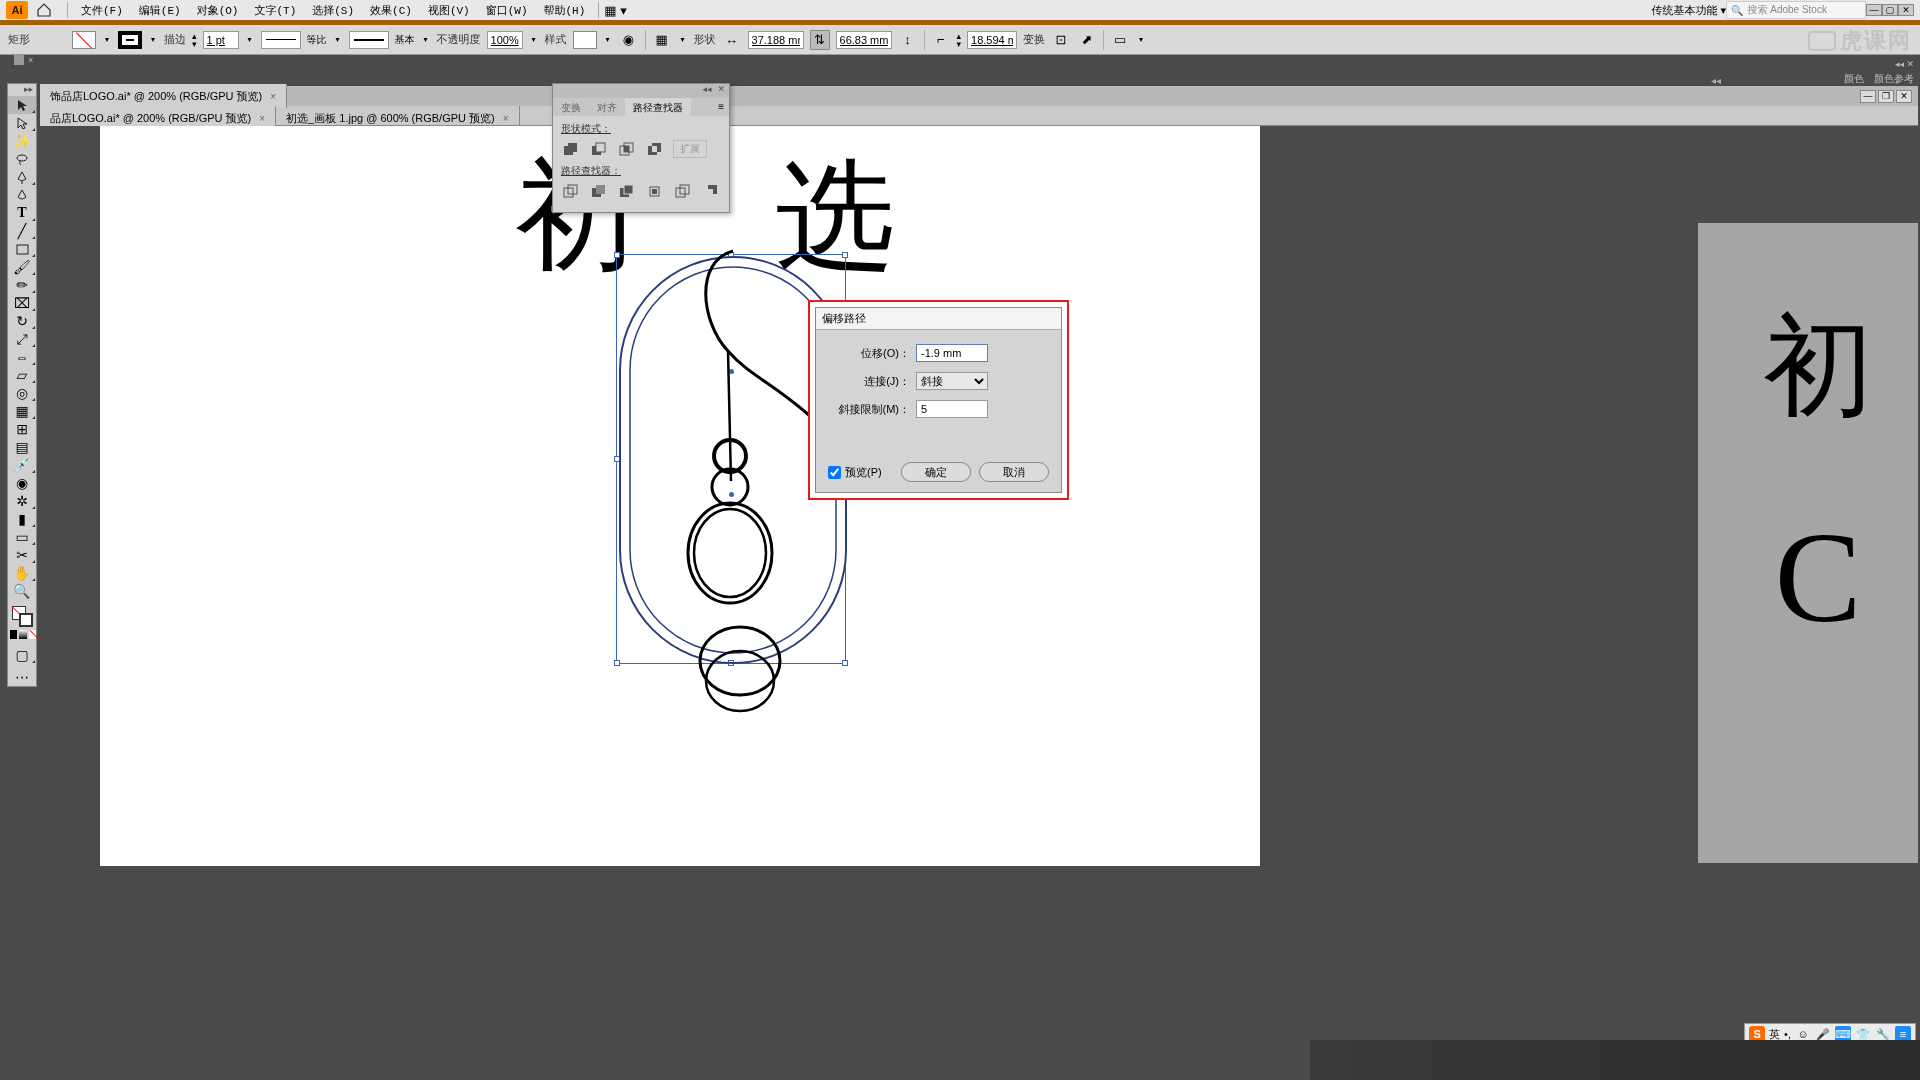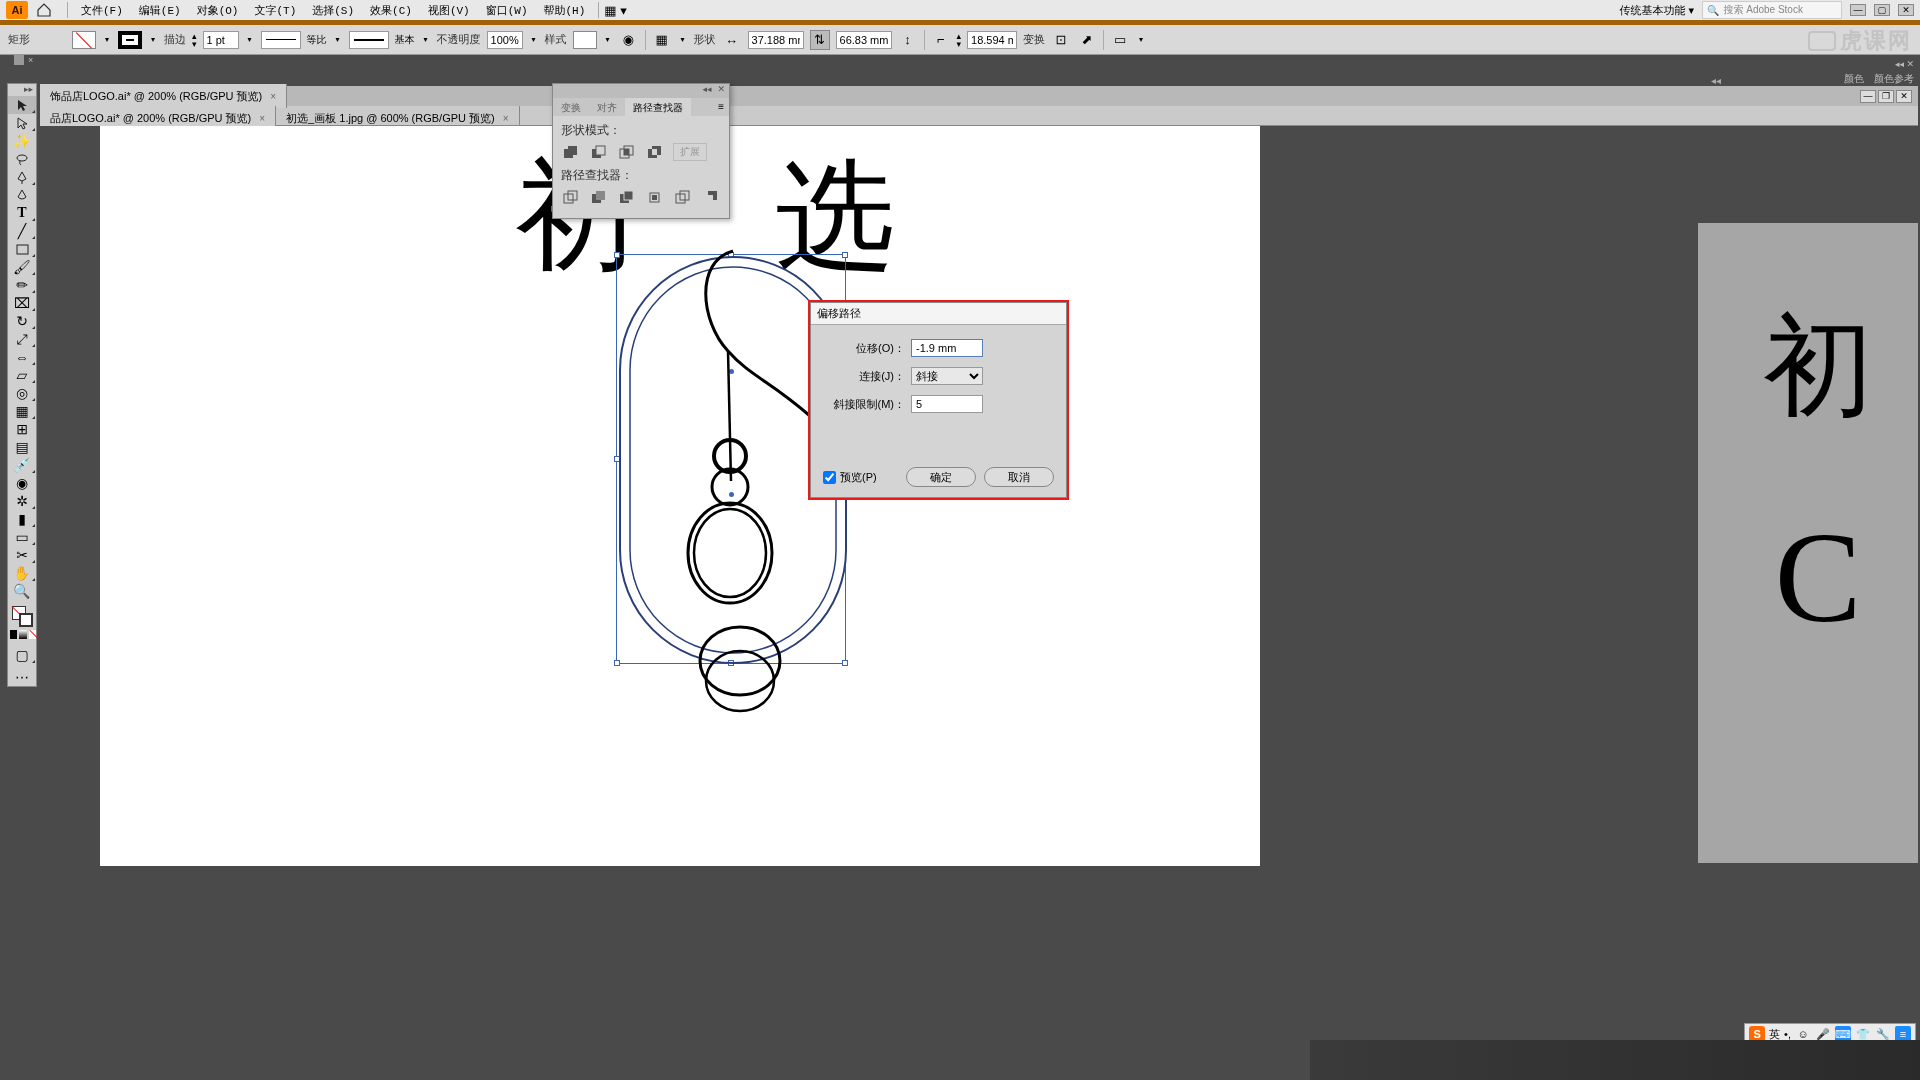--- a/index.html
+++ b/index.html
@@ -4,30 +4,30 @@
 <style>
 * { margin: 0; padding: 0; box-sizing: border-box; font-family: "Microsoft YaHei", SimSun, sans-serif; }
 body { background: #4a4a4a; width: 1920px; height: 1080px; overflow: hidden; position: relative; }
 
 
 .menubar { background: #e8e8e8; height: 25px; display: flex; align-items: center; padding: 0 6px; font-size: 11px; border-bottom: 5px solid #a16207; }
 .menubar .logo { background: #ff8a00; color: #331100; width: 22px; height: 18px; display: flex; align-items: center; justify-content: center; font-weight: bold; font-size: 11px; border-radius: 2px; margin-right: 8px; }
 .menubar .home-icon { width: 16px; height: 16px; margin-right: 10px; }
 .menubar .menu-item { padding: 0 8px; cursor: default; font-family: Liberation Mono, monospace; }
 .menubar .sep { width: 1px; height: 16px; background: #aaa; margin: 0 5px; }
-.menubar .right { margin-left: auto; display: flex; align-items: center; gap: 8px; }
+.menubar .right { margin-left: auto; display: flex; align-items: center; gap: 0; }
 .menubar .search-box { background: #f5f5f5; border: 1px solid #ccc; height: 18px; width: 140px; font-size: 10px; padding: 0 4px; display: flex; align-items: center; gap: 4px; color: #888; }
 .menubar .win-btn { width: 16px; height: 12px; background: #ccc; border: 1px solid #888; font-size: 9px; display: flex; align-items: center; justify-content: center; }
 
 
 .ctrlbar { background: #d9d9d9; height: 30px; display: flex; align-items: center; padding: 0 8px; font-size: 11px; border-bottom: 1px solid #999; gap: 6px; }
 .ctrlbar .label { color: #333; }
 .ctrlbar .swatch { width: 24px; height: 18px; border: 1px solid #888; display: inline-block; }
 .ctrlbar .dd { width: 10px; height: 10px; display: inline-flex; align-items: center; justify-content: center; font-size: 8px; }
-.ctrlbar input { height: 18px; font-size: 11px; border: 1px solid #999; padding: 0 3px; background: #fff; }
+.ctrlbar input { height: 18px; font-size: 11px; border: 1px solid #999; padding: 0 3px; background: #fff; text-decoration: underline; }
 .ctrlbar .line-sample { width: 40px; height: 18px; border: 1px solid #999; background: #fff; display: flex; align-items: center; justify-content: center; }
 .ctrlbar .sepv { width: 1px; height: 20px; background: #aaa; }
 .ctrlbar .icon-btn { width: 20px; height: 20px; display: flex; align-items: center; justify-content: center; font-size: 13px; }
 
 
 .tabstrip { background: #4a4a4a; height: 13px; position: relative; }
 .tabstrip .tab-stub { position: absolute; left: 14px; width: 10px; height: 10px; background: #999; }
 .tabstrip .tab-close { position: absolute; left: 28px; font-size: 9px; color: #bbb; }
 
 
@@ -70,27 +70,27 @@
 .bbox .hc { position: absolute; width: 5px; height: 5px; background: #3a66b8; border-radius: 50%; }
 
 
 .pathfinder { position: absolute; left: 552px; top: 83px; width: 178px; background: #d4d4d4; border: 1px solid #888; font-size: 11px; box-shadow: 2px 2px 5px rgba(0,0,0,0.3); }
 .pathfinder .pf-head { height: 14px; background: #bcbcbc; display: flex; justify-content: flex-end; padding-right: 4px; gap: 6px; font-size: 9px; color: #555; }
 .pathfinder .pf-tabs { display: flex; height: 18px; background: #c6c6c6; font-size: 10px; }
 .pathfinder .pf-tab { padding: 3px 8px; color: #666; }
 .pathfinder .pf-tab.act { background: #d4d4d4; color: #000; }
 .pathfinder .pf-menu { margin-left: auto; padding: 3px 5px; }
 .pathfinder .pf-body { padding: 6px 8px; }
-.pathfinder .pf-label { font-size: 12px; color: #333; margin-bottom: 4px; }
+.pathfinder .pf-label { font-size: 10px; color: #333; margin-bottom: 4px; text-decoration: underline; }
 .pathfinder .pf-row { display: flex; gap: 10px; margin-bottom: 6px; align-items: center; }
 .pathfinder .pf-btn { width: 18px; height: 18px; background: #d4d4d4; display: flex; align-items: center; justify-content: center; }
 .pathfinder .pf-expand { font-size: 10px; color: #999; padding: 1px 6px; border: 1px solid #bbb; }
 
 
-.dialog-highlight { position: absolute; left: 808px; top: 300px; width: 261px; height: 200px; border: 2px solid #e81b1b; background: #fff; }
+.dialog-highlight { position: absolute; left: 808px; top: 300px; width: 261px; height: 200px; border: 2px solid #e81b1b; background: #fff; padding: 5px; }
 .dialog { width: 100%; height: 100%; background: #d4d4d4; border: 1px solid #888; font-size: 11px; display: flex; flex-direction: column; }
 .dialog .dlg-title { background: #f4f4f4; padding: 3px 6px; font-size: 11px; border-bottom: 1px solid #aaa; }
 .dialog .dlg-body { padding: 14px 14px 8px 14px; flex: 1; }
 .dialog .row { display: flex; align-items: center; margin-bottom: 10px; gap: 6px; }
 .dialog .row label { width: 80px; text-align: right; font-size: 11px; }
 .dialog input[type=text] { width: 72px; height: 18px; border: 1px solid #5a7fb8; font-size: 11px; padding: 0 4px; background: #fff; }
 .dialog input.plain { border: 1px solid #999; }
 .dialog select { width: 72px; height: 18px; font-size: 11px; border: 1px solid #999; background: #e8e8e8; }
 .dialog .dlg-foot { display: flex; align-items: center; padding: 6px 12px 10px 12px; gap: 8px; }
 .dialog .dlg-foot .chk { display: flex; align-items: center; gap: 4px; font-size: 11px; justify-content: space-between; }

